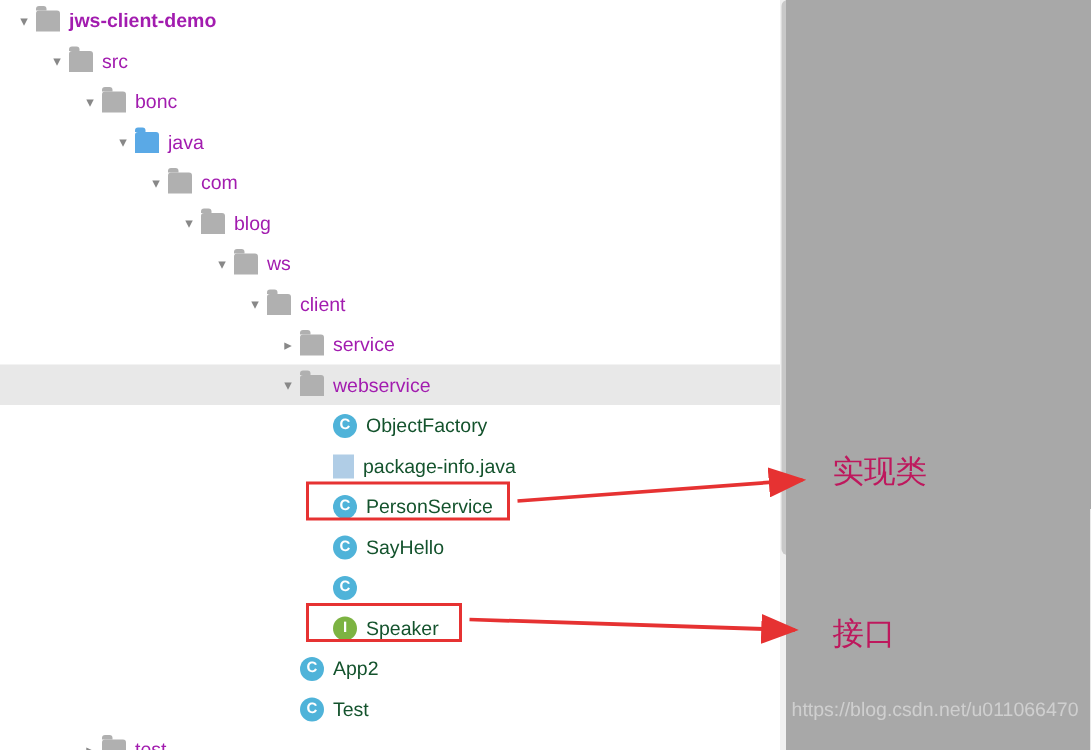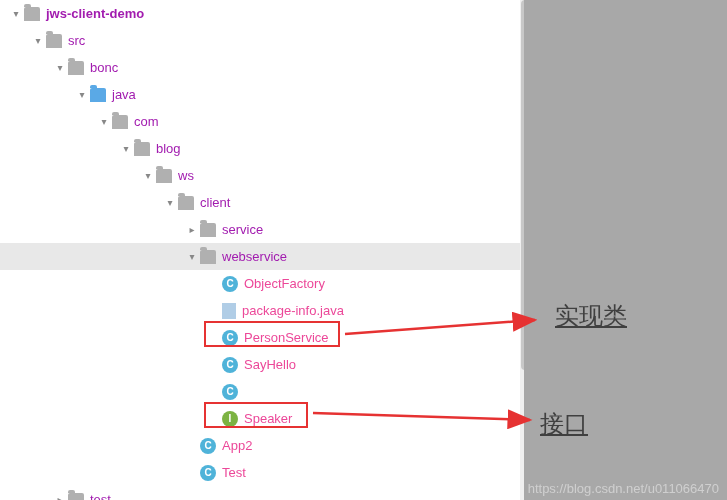--- a/index.html
+++ b/index.html
@@ -96,41 +96,40 @@
   .file-icon {
     width: 14px; height: 16px;
     display: inline-block;
     background: #b0cde6;
     margin-right: 6px;
     flex-shrink: 0;
     position: relative;
   }
   .label { color: #a21caf; }
   .label.bold { font-weight: 600; }
-  .label.green { color: #ec4899; }
+  .label.green { color: #14532d; }
   .redbox {
     border: 2px solid #e63232;
     position: absolute;
     pointer-events: none;
   }
   .annotation {
     position: absolute;
-    color: #404040;
-    font-size: 24px;
+    color: #be185d;
+    font-size: 21px;
     font-weight: 400;
-    text-decoration: underline;
   }
   .arrow {
     position: absolute;
     pointer-events: none;
   }
   .watermark {
     position: absolute;
     right: 8px;
-    bottom: 4px;
+    bottom: 20px;
     color: rgba(255,255,255,0.45);
     font-size: 13px;
   }
 </style>
 </head>
 <body>
 
 <div class="tree-area">
 
   <div class="row">
@@ -278,15 +277,15 @@
 <svg class="arrow" style="top:398px; left:308px;" width="230" height="40">
   <defs>
       <marker id="ah2" markerWidth="10" markerHeight="8" refX="9" refY="4" orient="auto">
         <path d="M0,0 L10,4 L0,8 Z" fill="#e63232"></path>
       </marker>
     </defs>
   <line x1="5" y1="15" x2="222" y2="22" stroke="#e63232" stroke-width="2.5" marker-end="url(#ah2)"></line>
 </svg>
 
 <div class="annotation" style="top:300px; left:555px;">实现类</div>
-<div class="annotation" style="top:408px; left:540px;">接口</div>
+<div class="annotation" style="top:408px; left:555px;">接口</div>
 
 <div class="watermark">https://blog.csdn.net/u011066470</div>
 
 </body></html>

